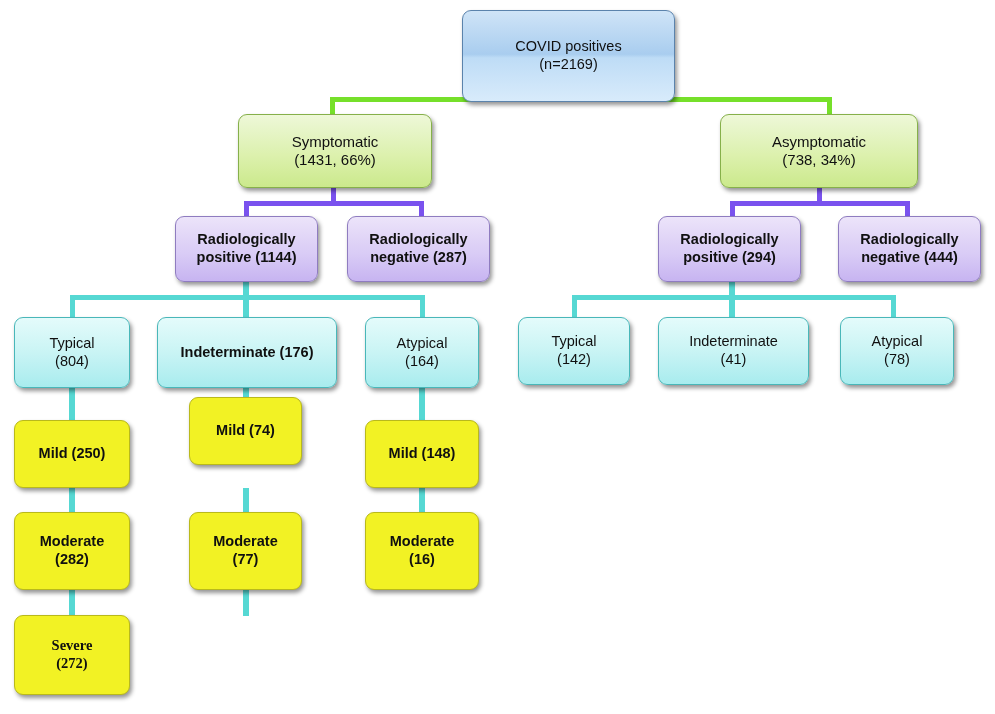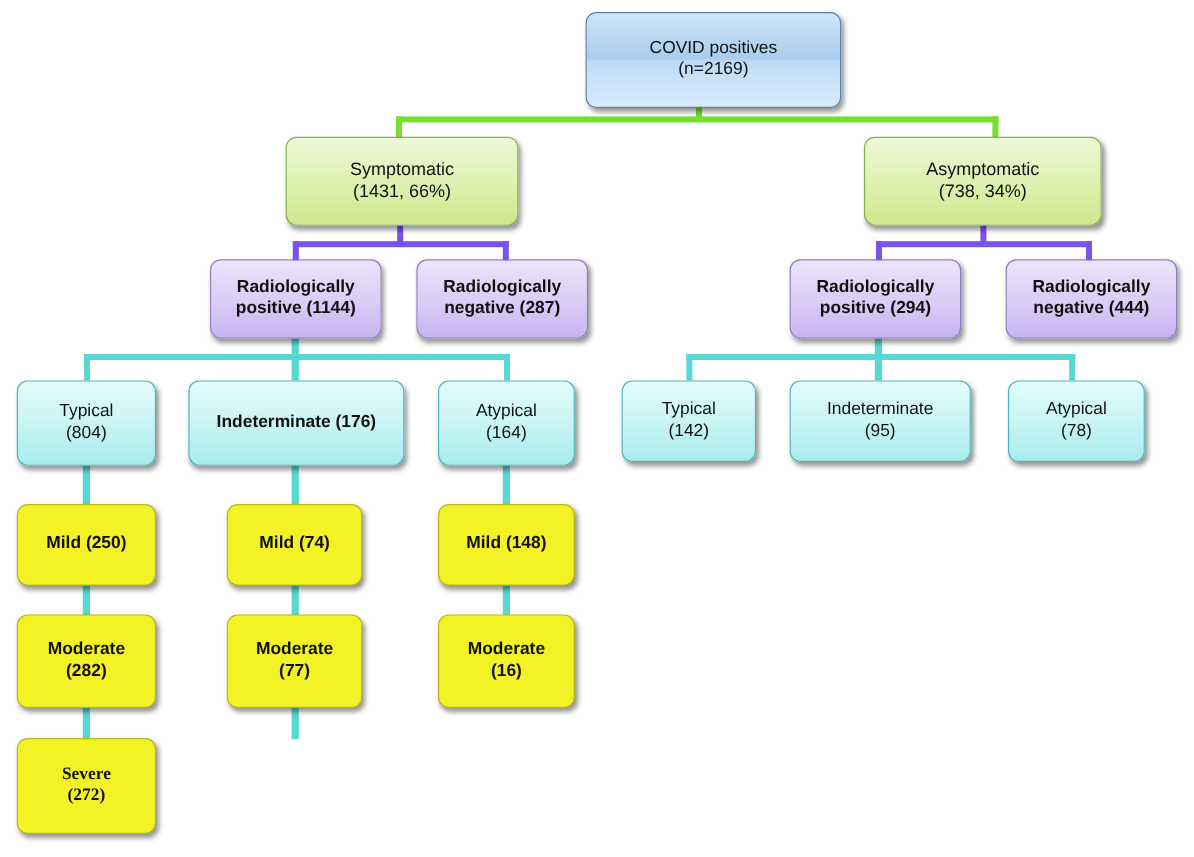--- a/index.html
+++ b/index.html
@@ -117,21 +117,21 @@
   <div class="conn cyan" style="left:69px; top:488px; width:6px; height:25px;"></div>
   <div class="conn cyan" style="left:69px; top:590px; width:6px; height:26px;"></div>
 
   <div class="conn cyan" style="left:243px; top:388px; width:6px; height:33px;"></div>
   <div class="conn cyan" style="left:243px; top:488px; width:6px; height:25px;"></div>
   <div class="conn cyan" style="left:243px; top:590px; width:6px; height:26px;"></div>
 
   <div class="conn cyan" style="left:419px; top:388px; width:6px; height:33px;"></div>
   <div class="conn cyan" style="left:419px; top:488px; width:6px; height:25px;"></div>
 
-  <div class="node blue" style="left:488px; top:10px; width:213px; height:80px;">COVID positives
+  <div class="node blue" style="left:462px; top:10px; width:213px; height:92px;">COVID positives
 (n=2169)</div>
 
   <div class="node green" style="left:238px; top:114px; width:194px; height:74px;">Symptomatic
 (1431, 66%)</div>
   <div class="node green" style="left:720px; top:114px; width:198px; height:74px;">Asymptomatic
 (738, 34%)</div>
 
   <div class="node purple" style="left:175px; top:216px; width:143px; height:66px;">Radiologically
 positive (1144)</div>
   <div class="node purple" style="left:347px; top:216px; width:143px; height:66px;">Radiologically
@@ -143,31 +143,31 @@
 
   <div class="node cyan" style="left:14px; top:317px; width:116px; height:71px;">Typical
 (804)</div>
   <div class="node cyan" style="left:157px; top:317px; width:180px; height:71px;font-weight:bold;">Indeterminate (176)</div>
   <div class="node cyan" style="left:365px; top:317px; width:114px; height:71px;">Atypical
 (164)</div>
 
   <div class="node cyan" style="left:518px; top:317px; width:112px; height:68px;">Typical
 (142)</div>
   <div class="node cyan" style="left:658px; top:317px; width:151px; height:68px;">Indeterminate
-(95)</div>
+(41)</div>
   <div class="node cyan" style="left:840px; top:317px; width:114px; height:68px;">Atypical
 (78)</div>
 
   <div class="node yellow" style="left:14px; top:420px; width:116px; height:68px;">Mild (250)</div>
   <div class="node yellow" style="left:14px; top:512px; width:116px; height:78px;">Moderate
 (282)</div>
   <div class="node yellow" style="left:14px; top:615px; width:116px; height:80px;font-family:Liberation Serif, serif;">Severe
 (272)</div>
 
-  <div class="node yellow" style="left:189px; top:420px; width:113px; height:68px;">Mild (74)</div>
+  <div class="node yellow" style="left:189px; top:397px; width:113px; height:68px;">Mild (74)</div>
   <div class="node yellow" style="left:189px; top:512px; width:113px; height:78px;">Moderate
 (77)</div>
 
   <div class="node yellow" style="left:365px; top:420px; width:114px; height:68px;">Mild (148)</div>
   <div class="node yellow" style="left:365px; top:512px; width:114px; height:78px;">Moderate
 (16)</div>
 
 </div>
 
 </body></html>

